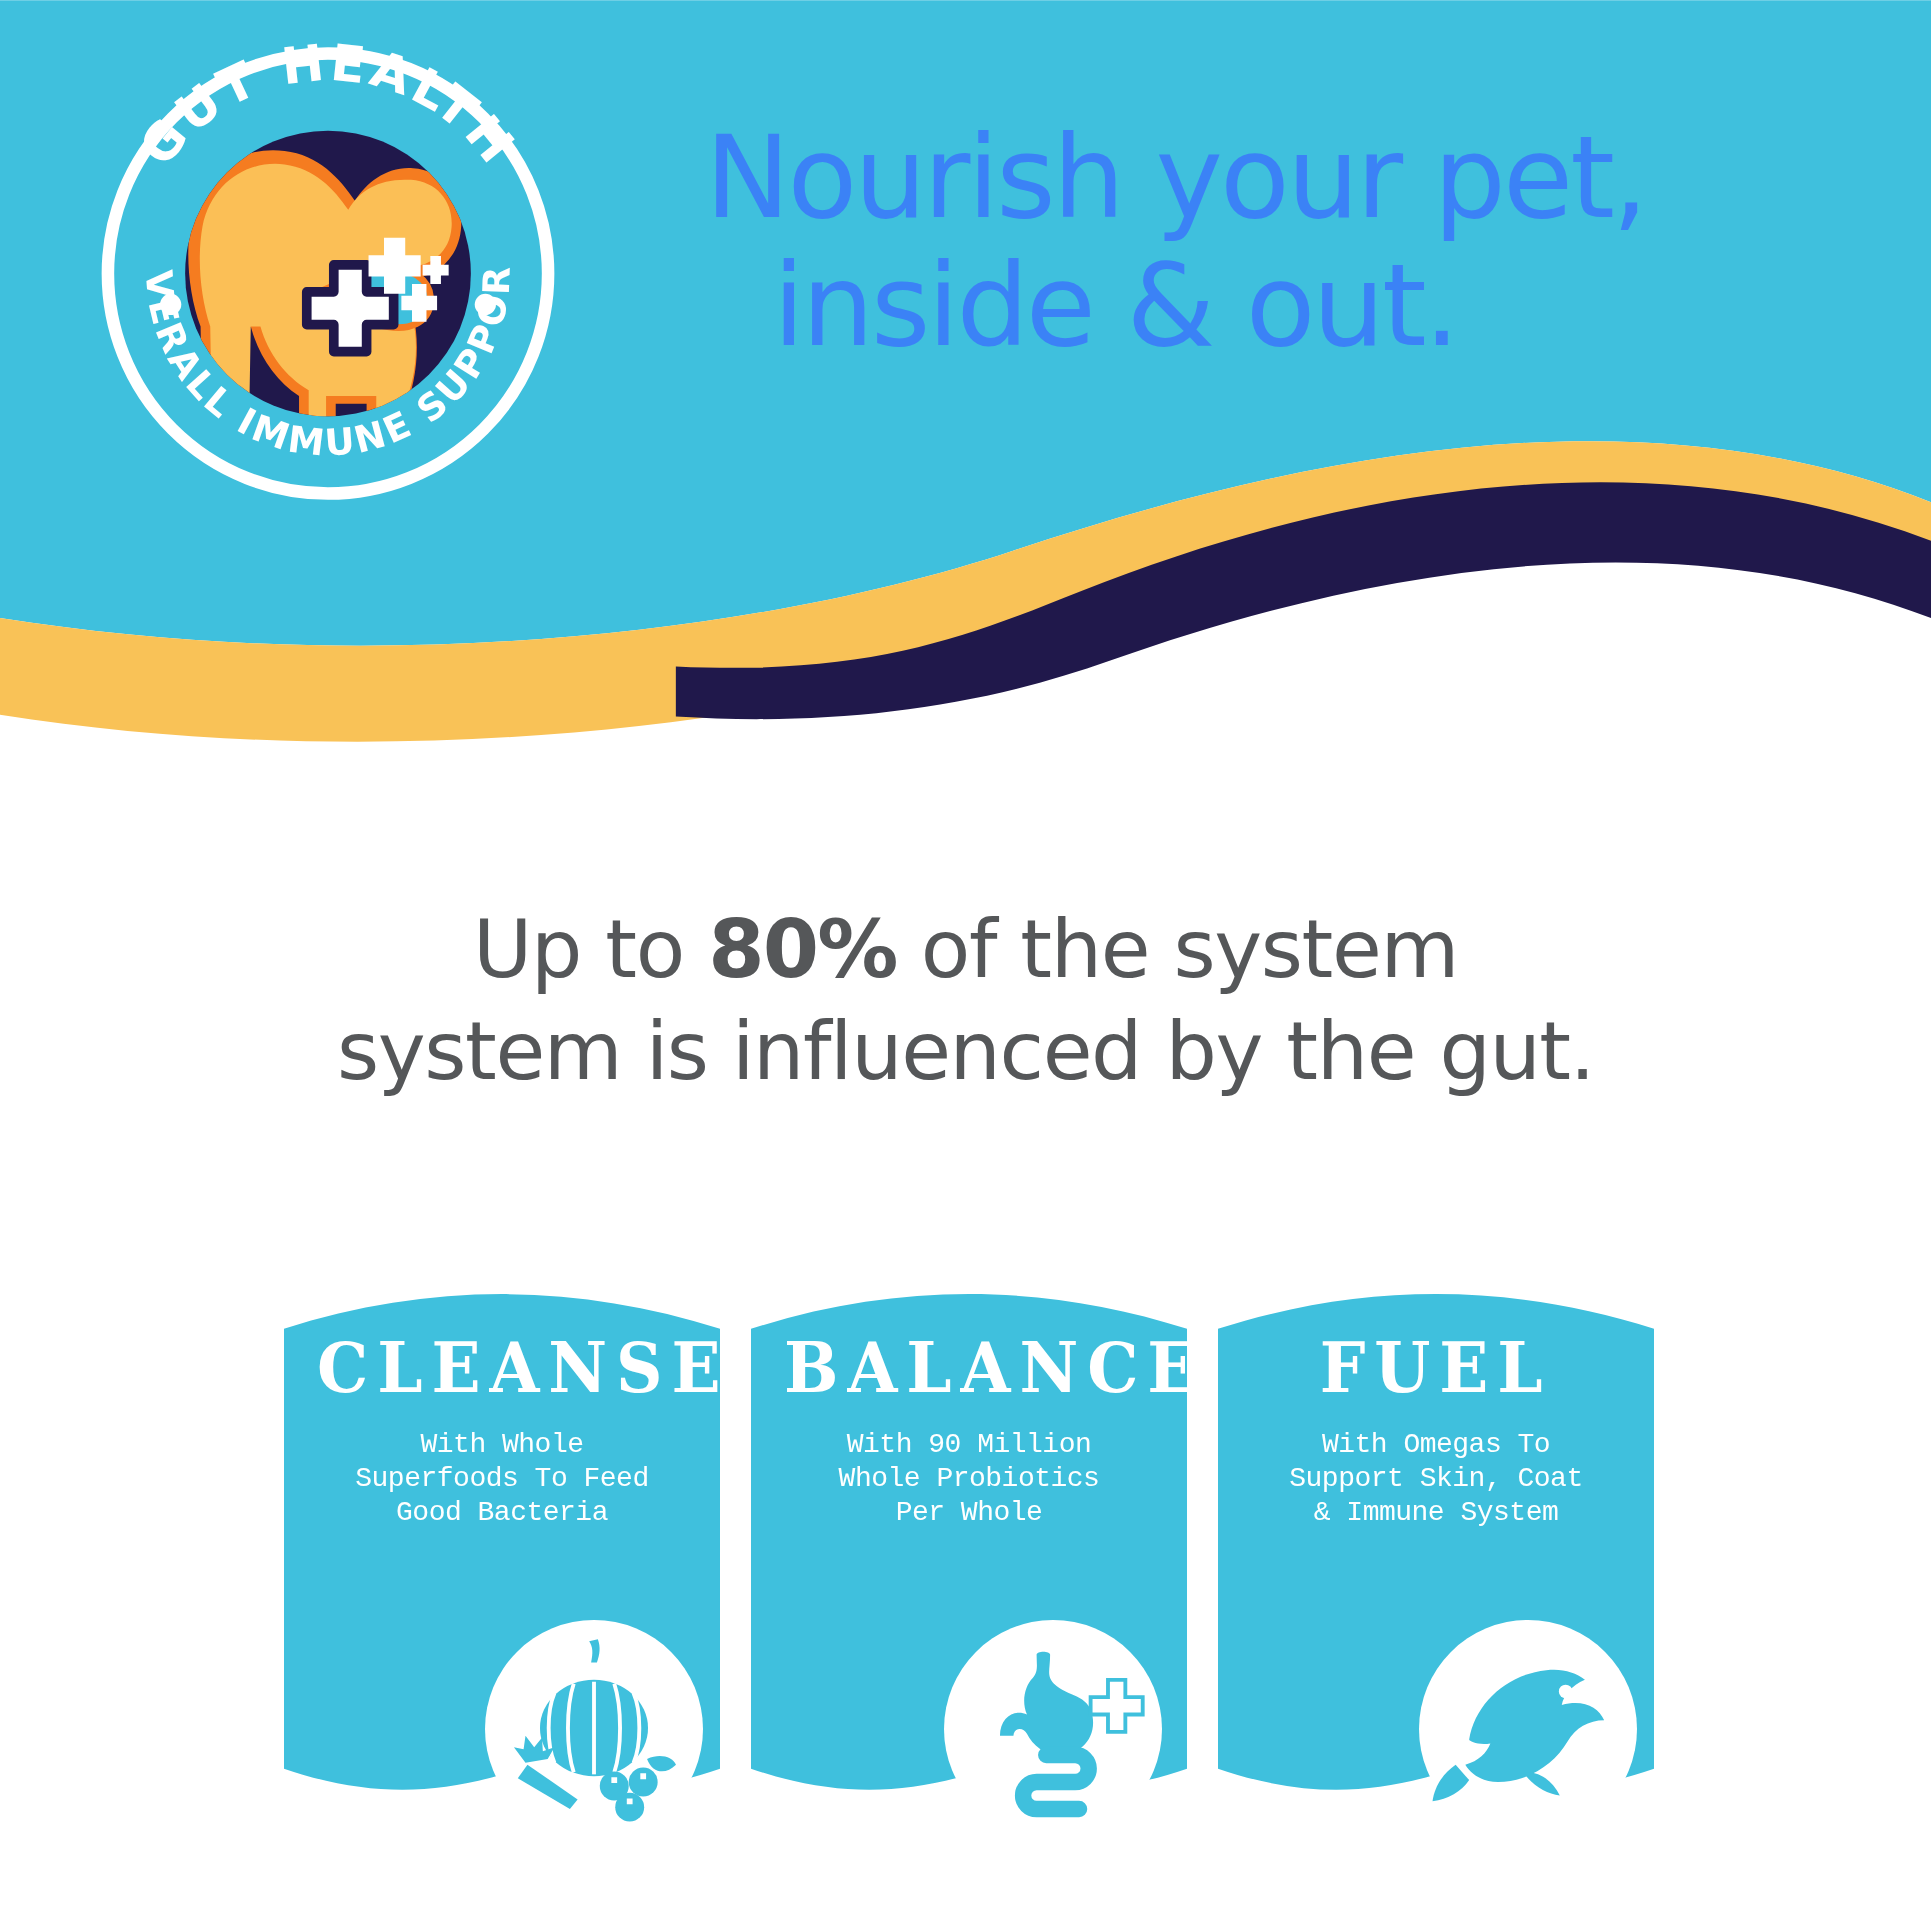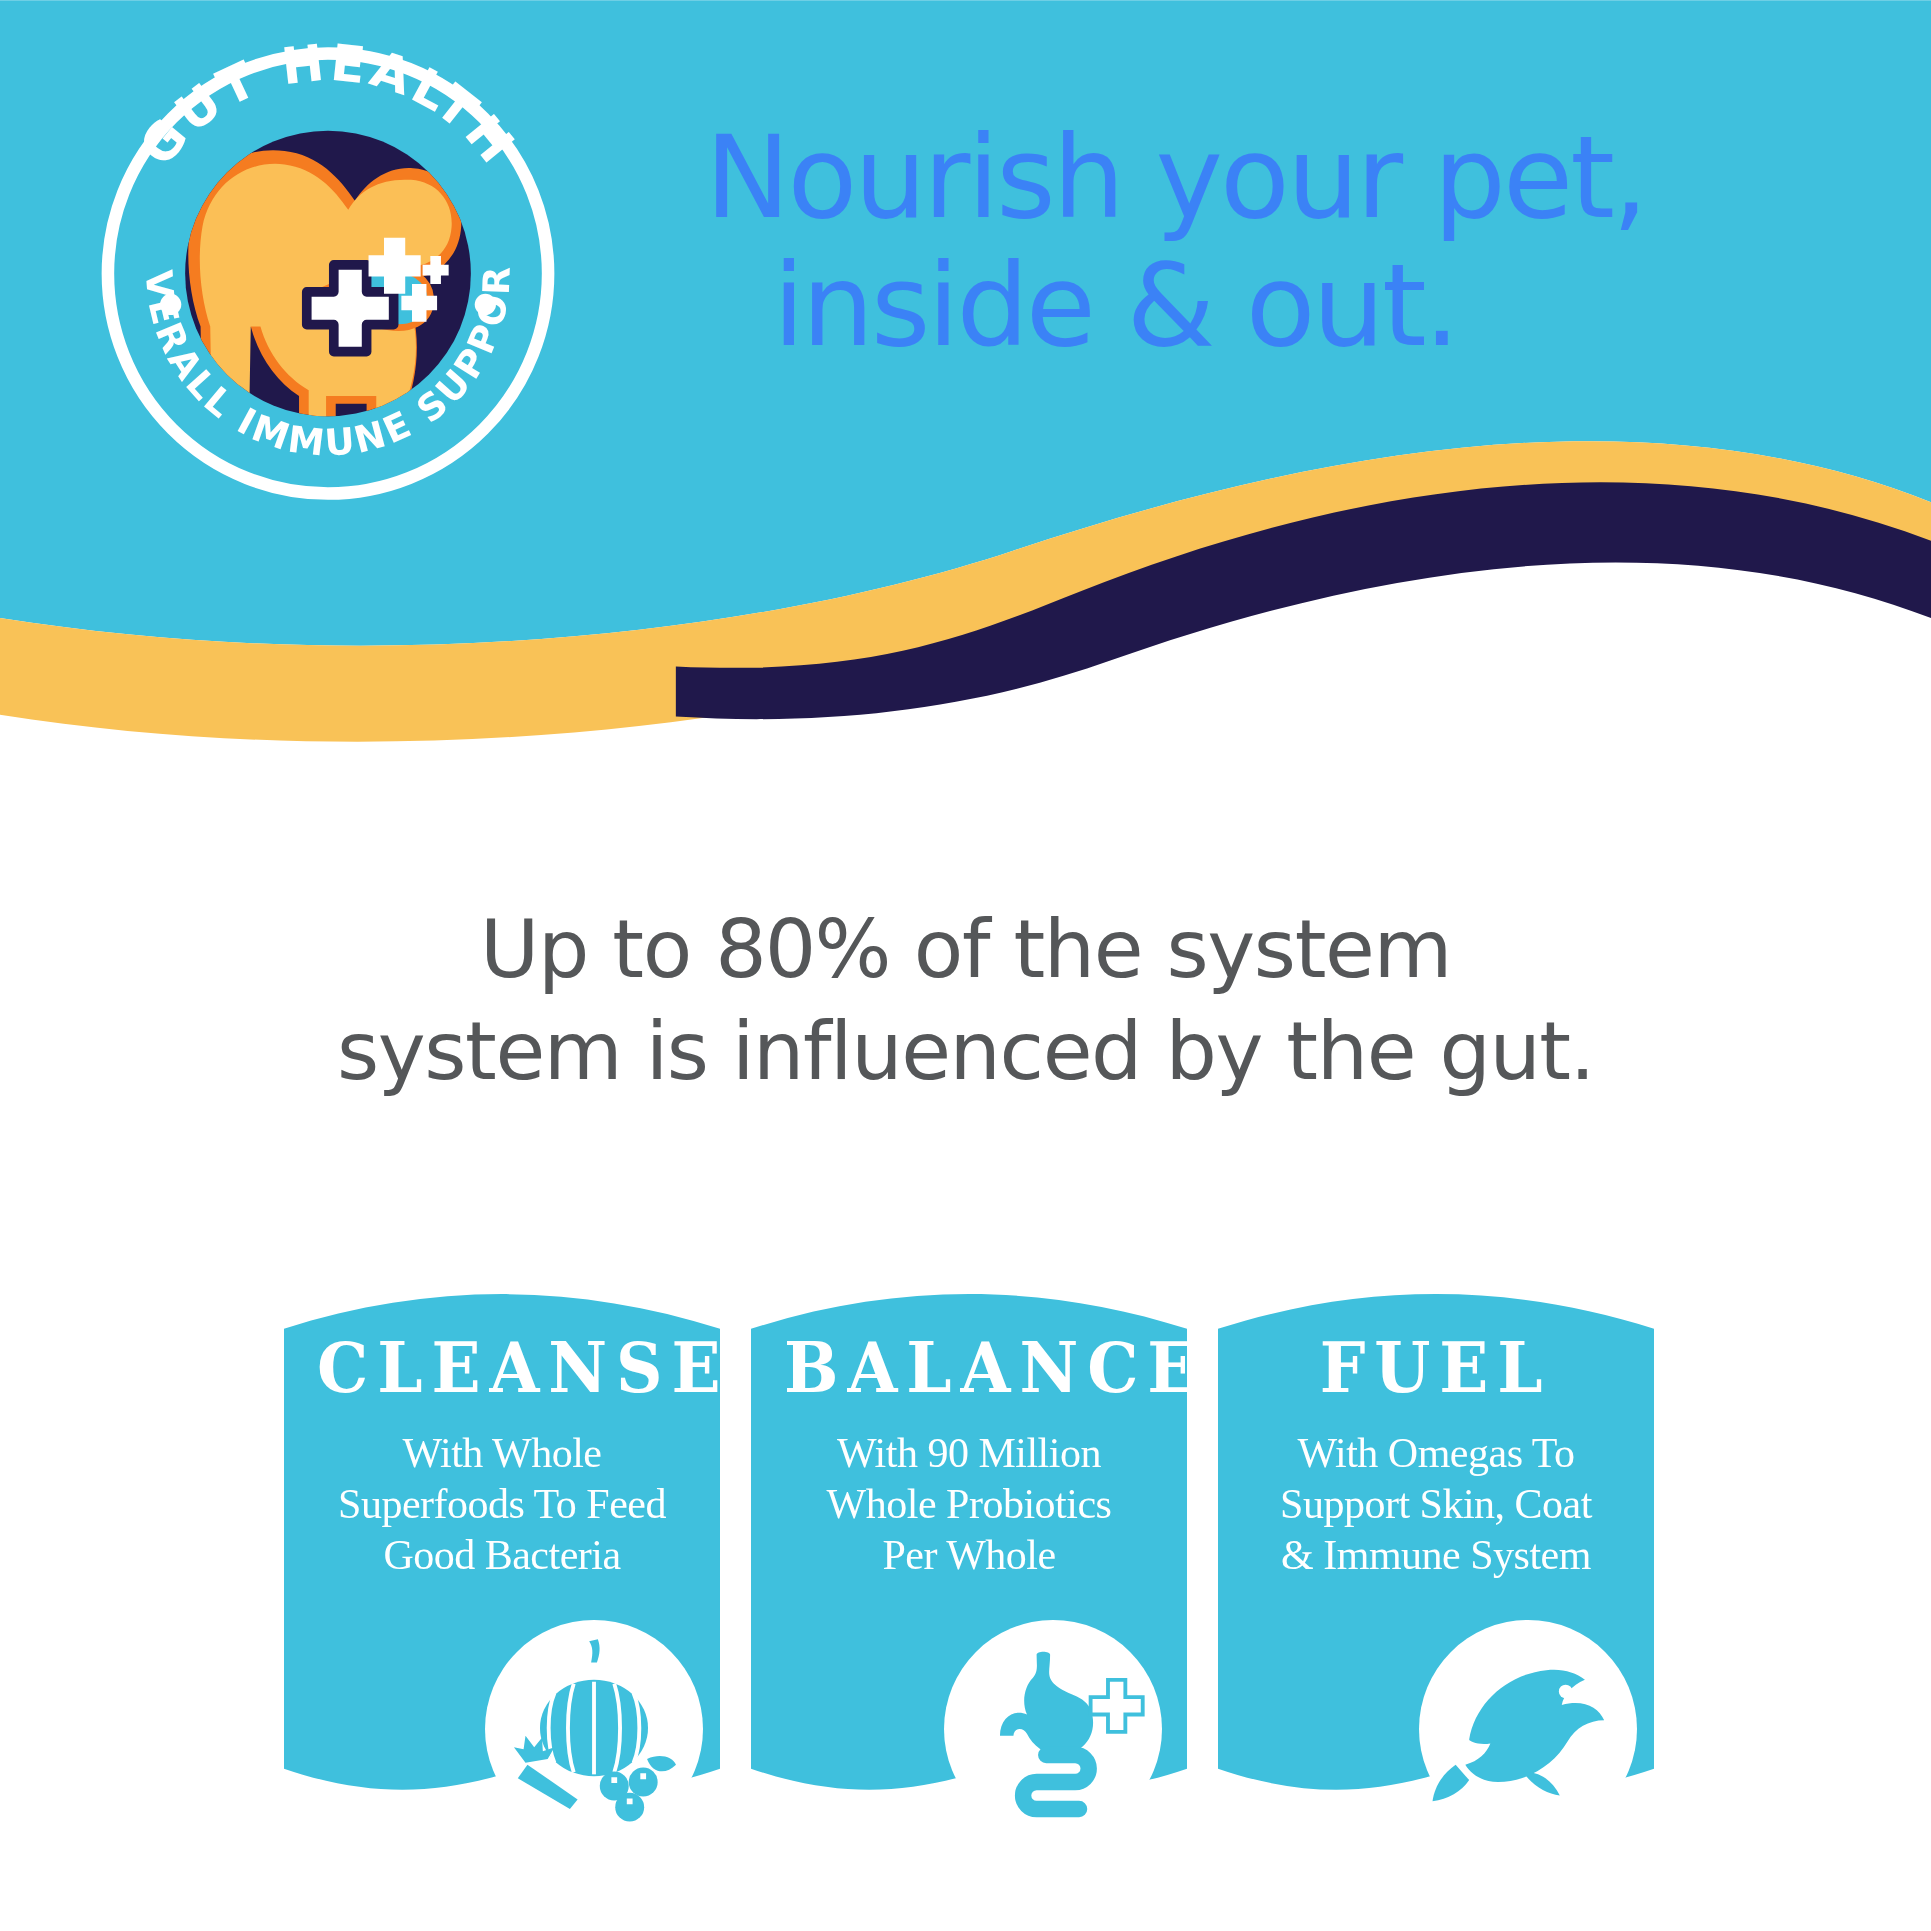--- a/index.html
+++ b/index.html
@@ -39,21 +39,21 @@
   #stat {
     position:absolute; left:0; top:898px; width:1931px;
     text-align:center;
     color:#555759;
     font-family:"DejaVu Sans", sans-serif;
     font-size:81px;
     line-height:1.26;
     letter-spacing:-1.4px;
   }
   #stat .stat-line { display:block; }
-  #stat .pct { font-weight:normal; letter-spacing:-1.9px; }
+  #stat .pct { font-weight:bold; letter-spacing:-1.9px; }
 
   
   #cards {
     position:absolute; left:0; top:1294px; width:1931px; height:599px;
     display:flex; justify-content:center; align-items:flex-start;
     gap:31px;
     padding-left:7px;
   }
   .card { position:relative; width:436px; height:579px; }
   .card-shape { position:absolute; left:0; top:0; }
@@ -66,22 +66,22 @@
   .card-title {
     font-family:"DejaVu Serif", serif;
     font-weight:bold;
     font-size:70px;
     letter-spacing:9.7px;
     line-height:1;
     margin-bottom:25px;
     transform:scaleX(0.92);
   }
   .card-desc {
-    font-family:Liberation Serif, serif;
-    font-size:42px;
+    font-family:Liberation Mono, monospace;
+    font-size:28px;
     line-height:1.22;
     letter-spacing:-0.5px;
   }
   .card-icon {
     position:absolute; left:50%; top:326px;
     transform:translateX(-50%);
     width:218px; height:218px;
   }
   .card.c1 .card-icon { left:auto; right:17.4px; transform:none; }
   .card.c2 .card-icon { left:auto; right:25px; transform:none; }

